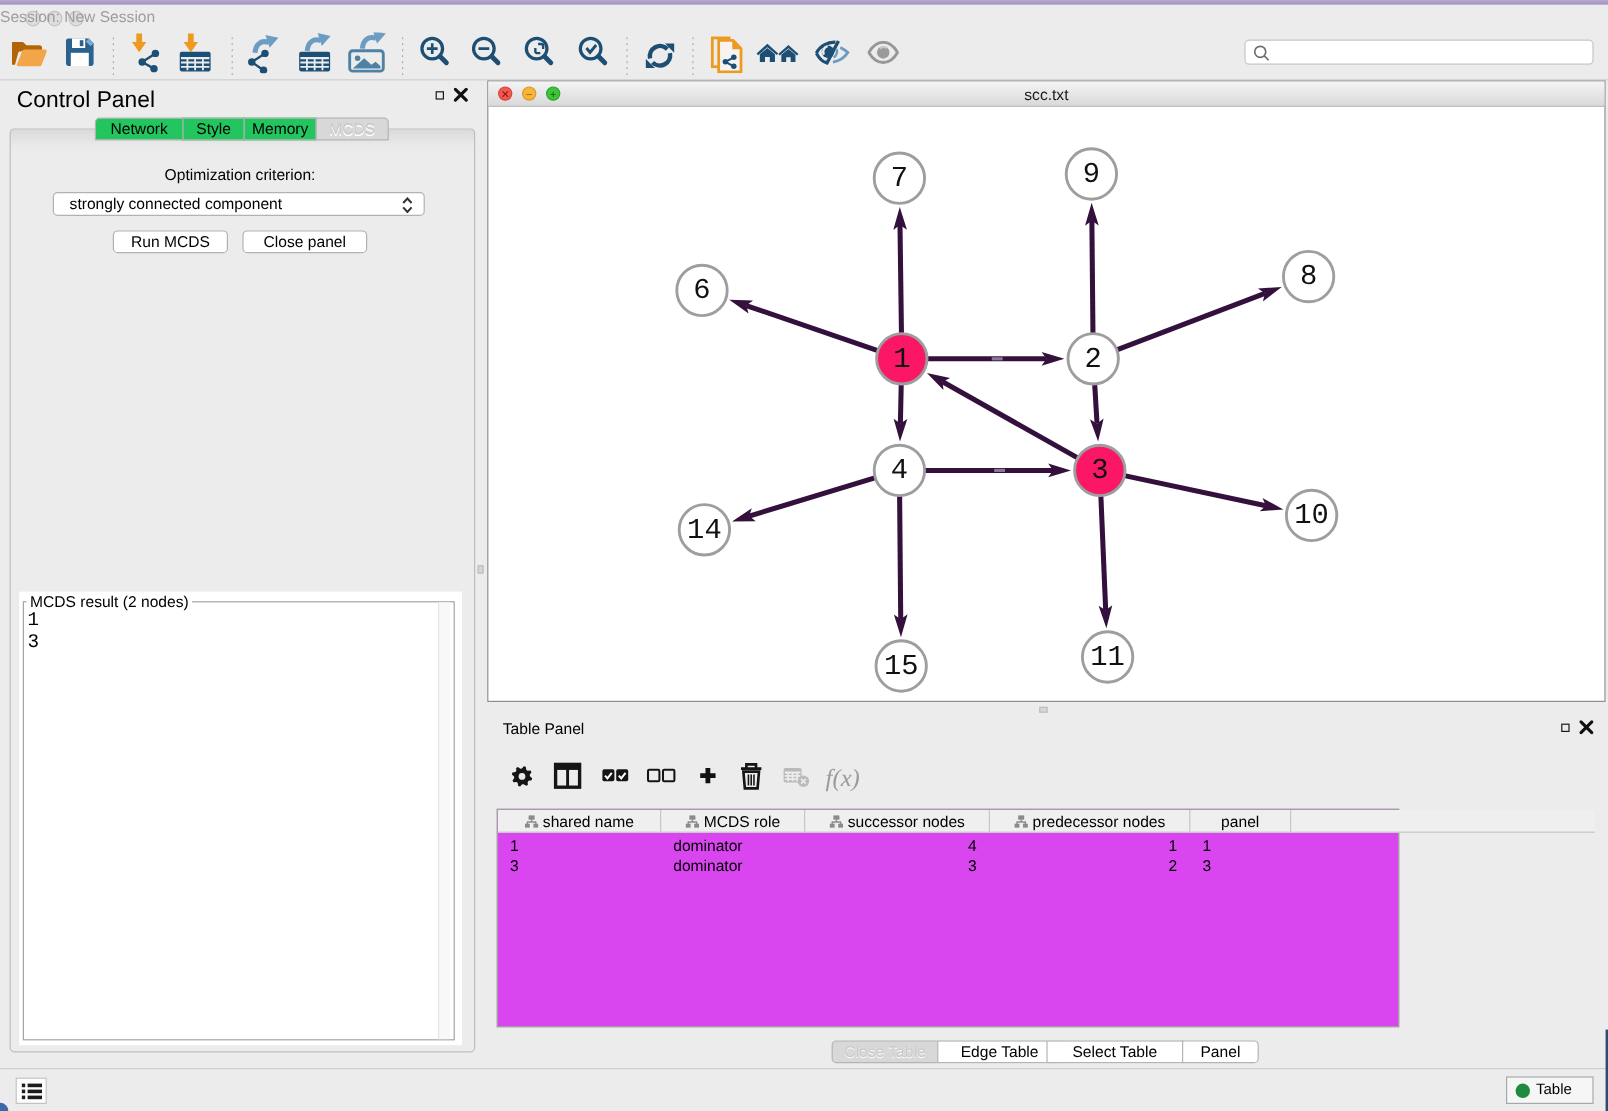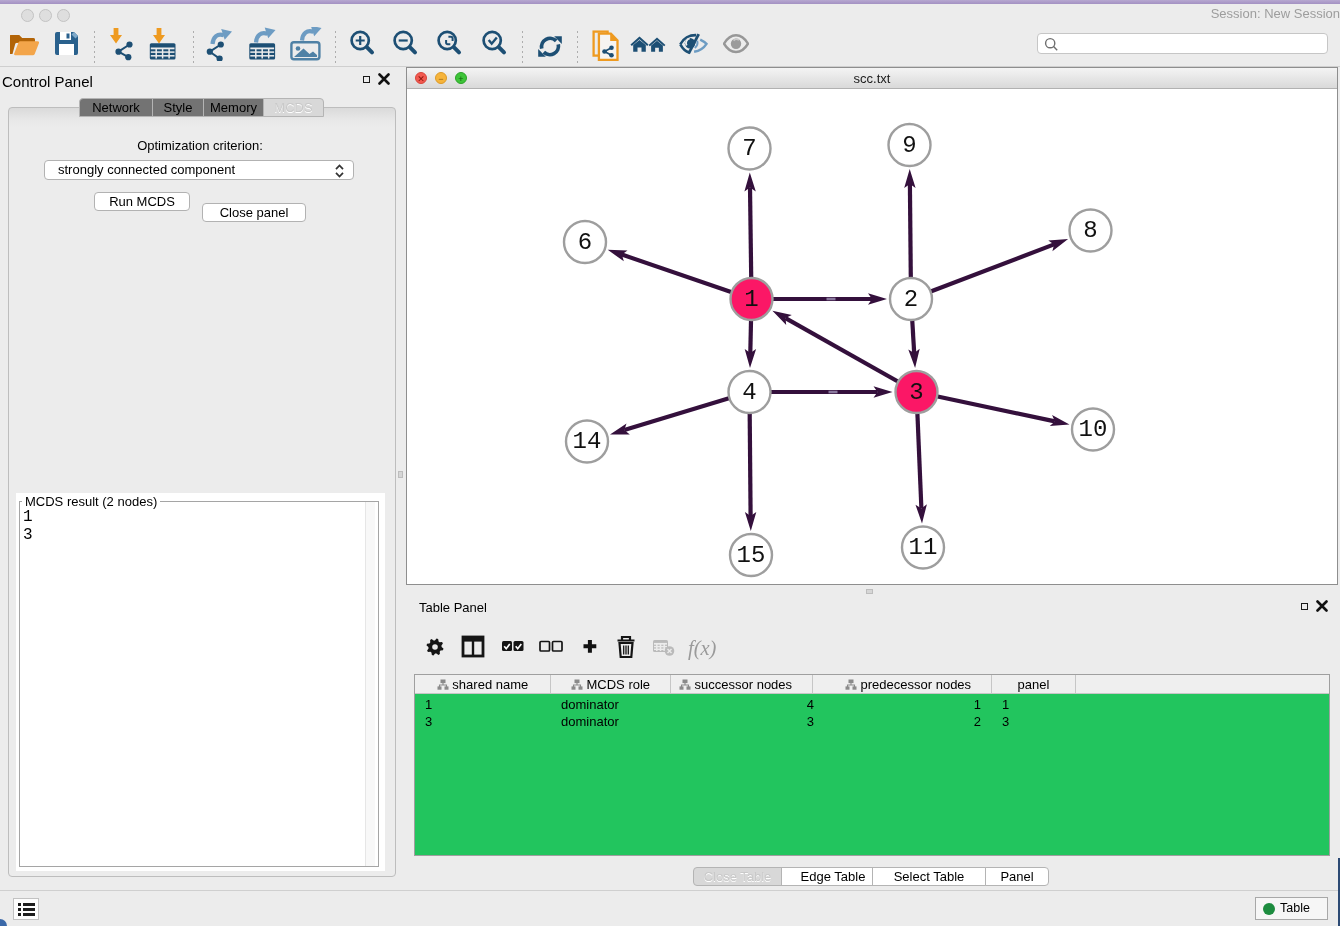--- a/index.html
+++ b/index.html
@@ -2,50 +2,50 @@
 <html><head><meta charset="utf-8"><style>
 *{margin:0;padding:0;box-sizing:border-box}
 html,body{width:1340px;height:926px;overflow:hidden;background:#ececec;
  font-family:"Liberation Sans",sans-serif;color:#000;position:relative}
 .abs{position:absolute}
 
 #purple{left:0;top:0;width:1340px;height:4px;background:linear-gradient(#b7a8d0,#a391c2)}
 #titlebar{left:0;top:4px;width:1340px;height:24px;background:#ececec}
 #titlebar .dot{position:absolute;top:5px;width:13px;height:13px;border-radius:50%;
  background:#dedede;border:1px solid #c3c3c3}
-#apptitle{left:0;top:6px;width:1340px;text-align:right;font-size:13px;color:#9d9d9d}
+#apptitle{left:0;top:6px;width:1340px;text-align:left;font-size:13px;color:#9d9d9d}
 #toolbar{left:0;top:27px;width:1340px;height:40px;background:#ececec;border-bottom:1px solid #cfcfcf}
 .sep{position:absolute;top:4px;height:32px;width:1px;
  background-image:linear-gradient(#adadad 33%,rgba(0,0,0,0) 0%);background-size:1px 5px}
 #search{left:1037px;top:33px;width:291px;height:21px;background:#fff;border:1px solid #c6c6c6;
  border-radius:4px}
 
-#cp-title{left:2px;top:73px;font-size:15px}
+#cp-title{left:14px;top:73px;font-size:19px}
 .winbtn{position:absolute;width:7px;height:7px;border:1.6px solid #1a1a1a}
-#tabs .tab{position:absolute;top:98px;height:19px;background:#737373;border:1px solid #b4b4b4;
+#tabs .tab{position:absolute;top:98px;height:19px;background:#22c55e;border:1px solid #b4b4b4;
  font-size:13px;text-align:center;line-height:17px;z-index:5}
 #tabpane{left:8px;top:107px;width:388px;height:770px;border:1px solid #bdbdbd;border-radius:4px;
  background:linear-gradient(#dadada 0,#e9e9e9 13px,#ececec 20px);z-index:1}
 #optlbl{z-index:3;left:0px;top:138px;width:400px;text-align:center;font-size:13px}
 #combo{z-index:3;left:44px;top:160px;width:310px;height:20px;background:#fff;border:1px solid #b2b2b2;
  border-radius:4px;font-size:13px;line-height:18px;padding-left:13px}
 .btn{position:absolute;z-index:3;height:19px;background:#fff;border:1px solid #b2b2b2;border-radius:4px;
  font-size:13px;text-align:center;line-height:17px}
 #grpwhite{z-index:2;left:16px;top:493px;width:369px;height:378px;background:#fff}
 #grp{z-index:2;left:19px;top:501px;width:360px;height:366px;border:1px solid #a5a5a5;background:#fff}
 #grplbl{z-index:3;left:22px;top:494px;font-size:13px;background:#fff;padding:0 3px}
 #grptxt{z-index:3;left:23px;top:509px;font-family:"Liberation Mono",monospace;font-size:16px;line-height:17.5px}
 #grpscroll{z-index:3;left:365px;top:502px;width:10px;height:364px;background:#f8f8f8;border-left:1px solid #e6e6e6}
 
 #netwin{left:406px;top:67px;width:932px;height:518px;border:1px solid #8e8e8e;background:#fff}
 #nettitle{left:0;top:0;width:930px;height:21px;background:linear-gradient(#f4f4f4,#d9d9d9);
  border-bottom:1px solid #b1b1b1;text-align:center;font-size:13px;line-height:21px;color:#1a1a1a}
 .tl{position:absolute;top:4px;width:12px;height:12px;border-radius:50%;font-size:9px;line-height:12px;text-align:center}
 #tp-title{left:419px;top:600px;font-size:13px}
-#tbl{left:414px;top:674px;width:916px;height:182px;background:#22c55e;border:1px solid #9f9f9f}
+#tbl{left:414px;top:674px;width:752px;height:182px;background:#d946ef;border:1px solid #9f9f9f}
 #tblhead{position:absolute;left:0;top:0;width:914px;height:19px;background:#efefef;border-bottom:1px solid #c6c6c6}
 .hc{position:absolute;top:0;height:19px;border-right:1px solid #c6c6c6;font-size:13px;text-align:center;line-height:19px}
 .cell{position:absolute;font-size:13px;height:17px;line-height:17px}
 
 #btabs .tab{position:absolute;top:867px;height:19px;background:#fff;border:1px solid #b4b4b4;
  font-size:13px;text-align:center;line-height:17px}
 
 #statusbar{left:0;top:890px;width:1340px;height:36px;background:#ececec;border-top:1px solid #cfcfcf}
 #lstbtn{left:13px;top:898px;width:26px;height:22px;background:#fdfdfd;border:1px solid #c2c2c2}
 #membtn{left:1255px;top:897px;width:73px;height:23px;background:#f6f6f6;border:1px solid #a8a8a8;
@@ -199,21 +199,21 @@
 </div>
 <div id="tabpane" class="abs"></div>
 <div id="optlbl" class="abs">Optimization criterion:</div>
 <div id="combo" class="abs">strongly connected component
  <svg style="position:absolute;right:8px;top:3px" width="11" height="14" viewBox="0 0 11 14">
       <path d="M2,5.2 L5.5,1.4 L9,5.2" stroke="#333" stroke-width="1.7" fill="none"></path>
       <path d="M2,8.8 L5.5,12.6 L9,8.8" stroke="#333" stroke-width="1.7" fill="none"></path>
     </svg>
 </div>
 <div class="btn" style="left:94px;top:192px;width:96px">Run MCDS</div>
-<div class="btn" style="left:202px;top:203px;width:104px">Close panel</div>
+<div class="btn" style="left:202px;top:192px;width:104px">Close panel</div>
 <div id="grpwhite" class="abs"></div>
 <div id="grp" class="abs"></div>
 <div id="grpscroll" class="abs"></div>
 <div id="grplbl" class="abs">MCDS result (2 nodes)</div>
 <div id="grptxt" class="abs">1<br>3</div>
 
 <div id="netwin" class="abs">
  <div id="nettitle" class="abs">scc.txt</div>
  <div class="tl" style="left:8px;background:#f25a50;border:1px solid #d8453c;color:#87120b">✕</div>
  <div class="tl" style="left:28px;background:#f6b43b;border:1px solid #dd9a26;color:#8e5d10">−</div>
@@ -320,21 +320,21 @@
           <path d="M6,4 v2 M2.5,8 v-2 h7 v2" stroke="#8a8a8a" stroke-width="1.1" fill="none"></path>
           <rect x="0.5" y="7.4" width="4" height="3.3" fill="#8a8a8a"></rect>
           <rect x="7.5" y="7.4" width="4" height="3.3" fill="#8a8a8a"></rect>
         </svg> shared name</div>
   <div class="hc" style="left:136px;width:120px"><svg width="12" height="11" viewBox="0 0 12 11" style="vertical-align:-1px">
           <rect x="3.5" y="0.5" width="5" height="3.6" fill="#8a8a8a"></rect>
           <path d="M6,4 v2 M2.5,8 v-2 h7 v2" stroke="#8a8a8a" stroke-width="1.1" fill="none"></path>
           <rect x="0.5" y="7.4" width="4" height="3.3" fill="#8a8a8a"></rect>
           <rect x="7.5" y="7.4" width="4" height="3.3" fill="#8a8a8a"></rect>
         </svg> MCDS role</div>
-  <div class="hc" style="left:244px;width:154px"><svg width="12" height="11" viewBox="0 0 12 11" style="vertical-align:-1px">
+  <div class="hc" style="left:256px;width:154px"><svg width="12" height="11" viewBox="0 0 12 11" style="vertical-align:-1px">
           <rect x="3.5" y="0.5" width="5" height="3.6" fill="#8a8a8a"></rect>
           <path d="M6,4 v2 M2.5,8 v-2 h7 v2" stroke="#8a8a8a" stroke-width="1.1" fill="none"></path>
           <rect x="0.5" y="7.4" width="4" height="3.3" fill="#8a8a8a"></rect>
           <rect x="7.5" y="7.4" width="4" height="3.3" fill="#8a8a8a"></rect>
         </svg> successor nodes</div>
   <div class="hc" style="left:410px;width:167px"><svg width="12" height="11" viewBox="0 0 12 11" style="vertical-align:-1px">
           <rect x="3.5" y="0.5" width="5" height="3.6" fill="#8a8a8a"></rect>
           <path d="M6,4 v2 M2.5,8 v-2 h7 v2" stroke="#8a8a8a" stroke-width="1.1" fill="none"></path>
           <rect x="0.5" y="7.4" width="4" height="3.3" fill="#8a8a8a"></rect>
           <rect x="7.5" y="7.4" width="4" height="3.3" fill="#8a8a8a"></rect>

